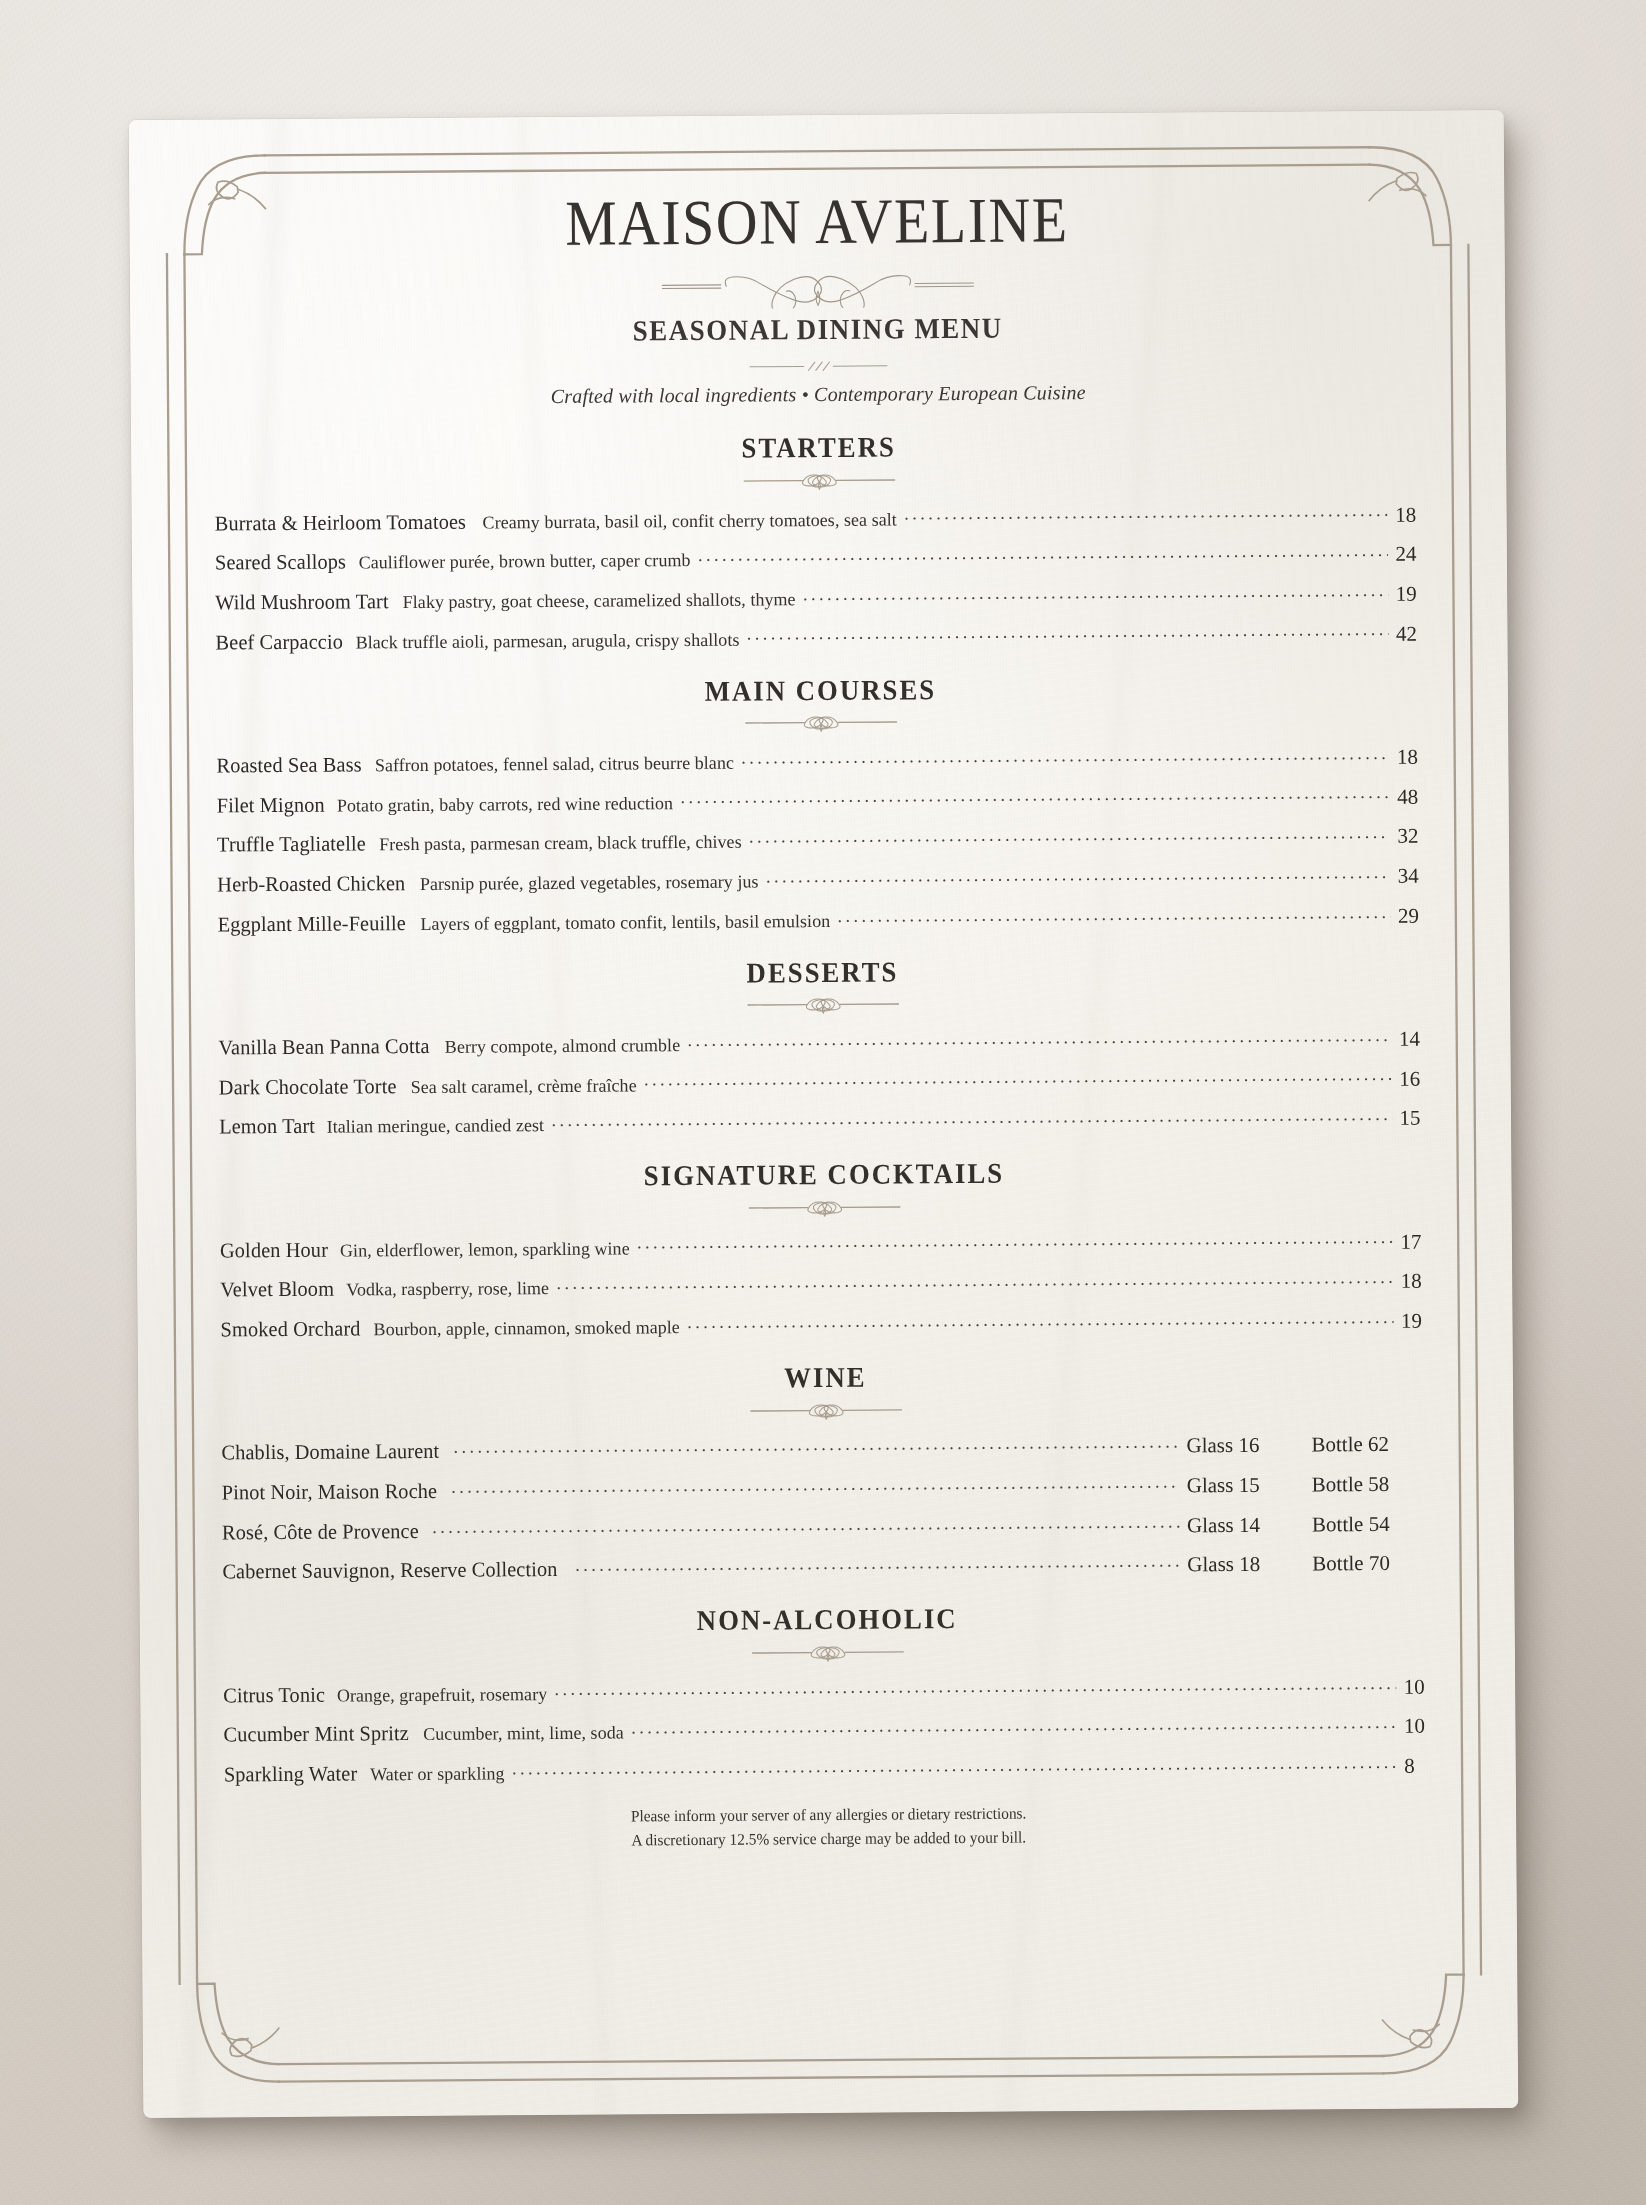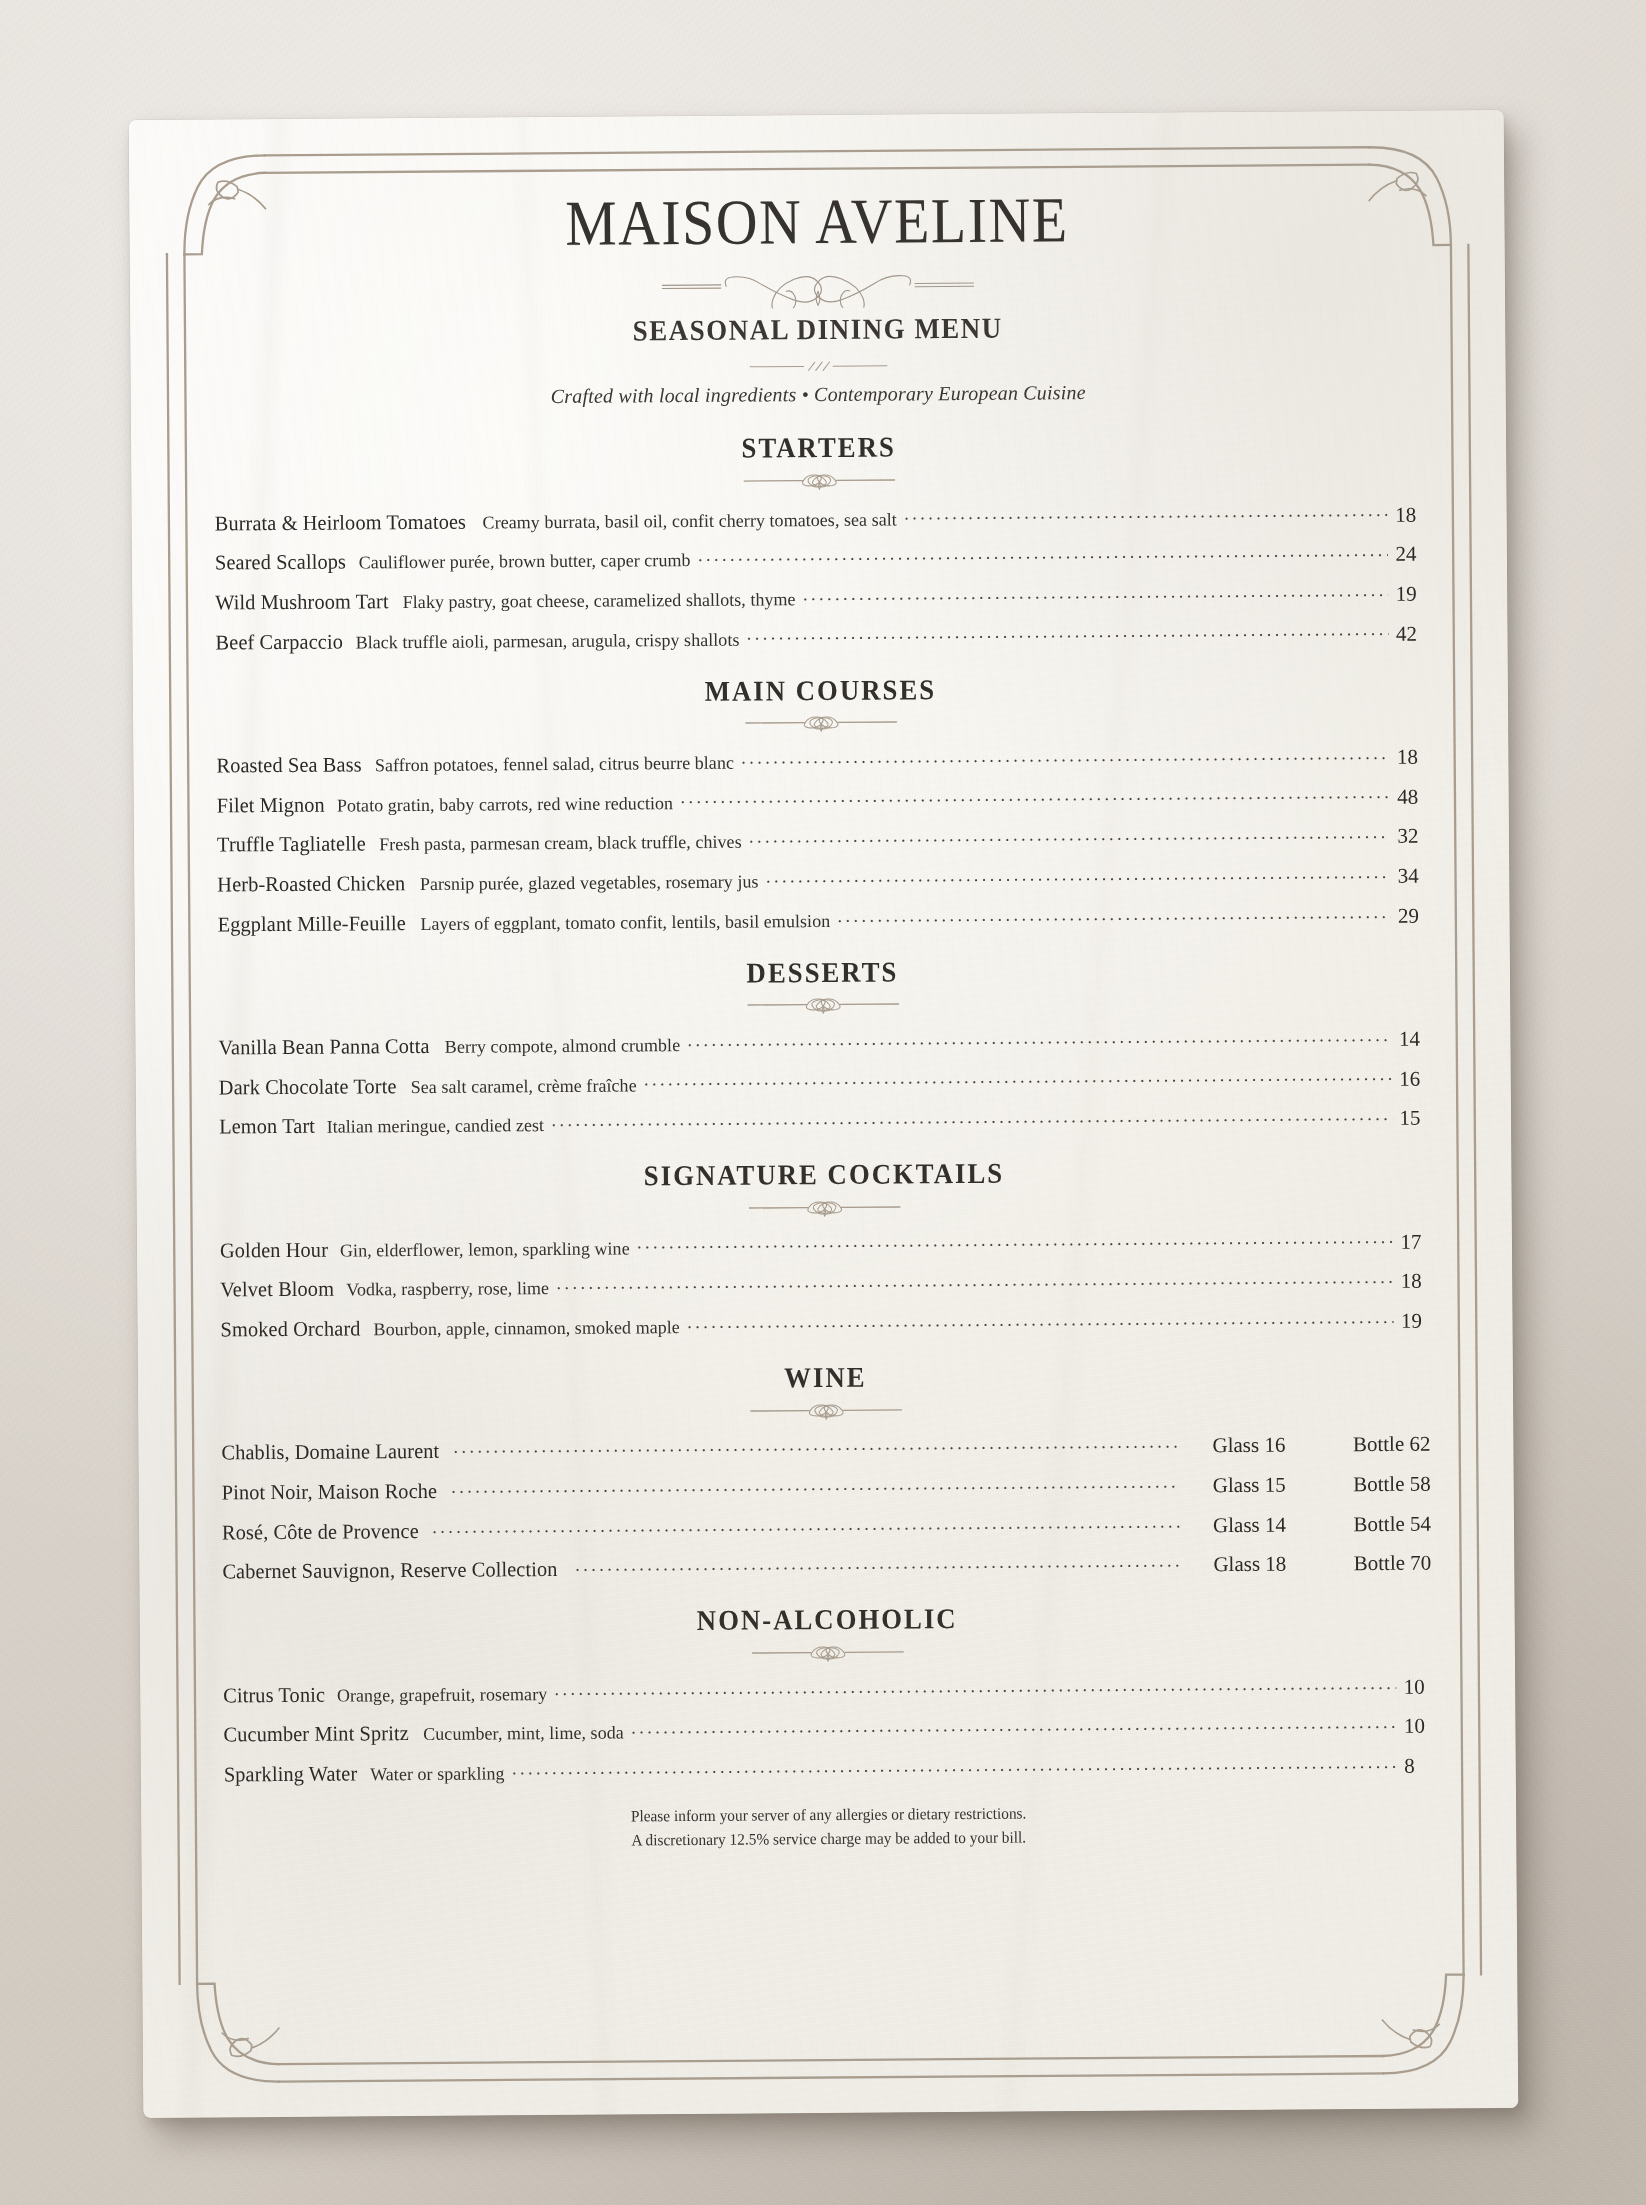--- a/index.html
+++ b/index.html
@@ -212,24 +212,24 @@
     min-width: 28.5px;
     color: #2c2926;
   }
 
   
   .wine-row .leader { margin: 0 7.4px 0 7.4px; }
   .wine-price {
     flex: 0 0 auto;
     font-size: 21px;
     color: #2c2926;
-    text-align: center;
+    text-align: left;
   }
   .wine-price.glass { min-width: 125px; }
-  .wine-price.bottle { min-width: 119px; text-align: right; }
+  .wine-price.bottle { min-width: 119px; text-align: left; }
 
   
   .footer {
     margin-top: 22px;
     text-align: center;
     font-size: 16px;
     line-height: 1.52;
     color: #353230;
   }
   .footer div { transform: scaleX(0.96); }

